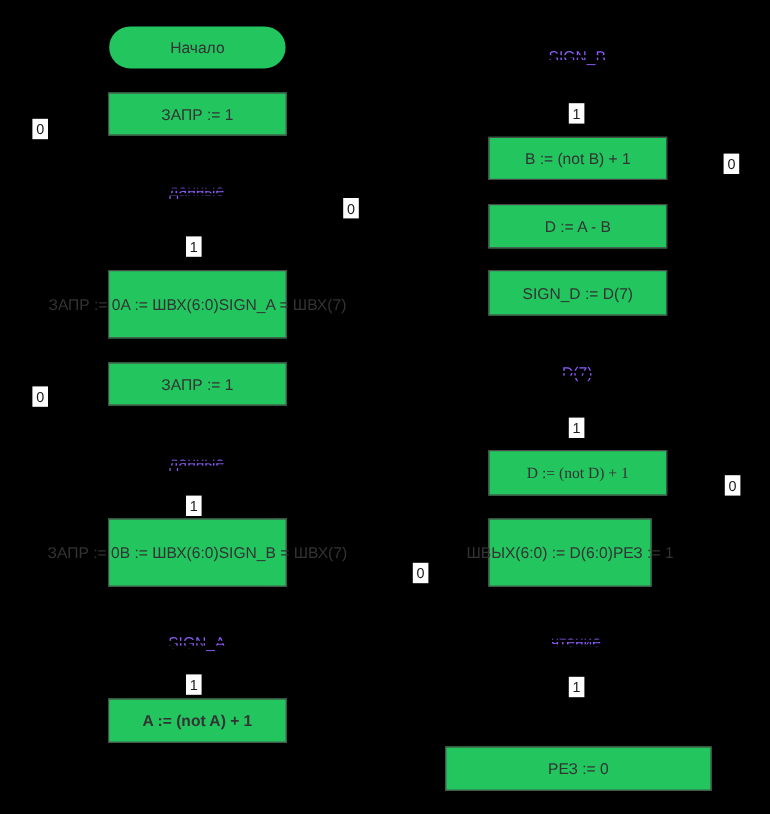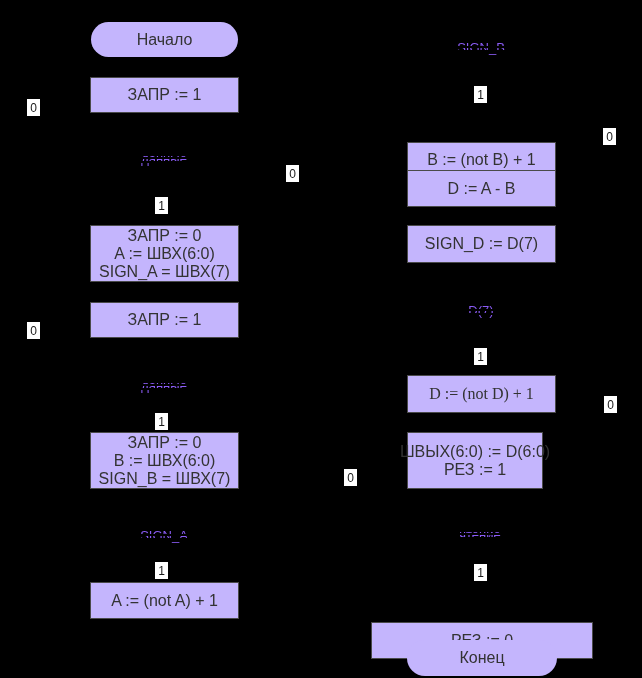--- a/index.html
+++ b/index.html
@@ -9,34 +9,34 @@
     background: #000000;
     font-family: "Liberation Sans", sans-serif;
     position: relative;
     overflow: hidden;
   }
   .stage { position: absolute; left: 0; top: 0; width: 642px; height: 678px; }
 
   .node {
     position: absolute;
     box-sizing: border-box;
-    background: #c4b5fd;
+    background: #22c55e;
     border: 1px solid #4a4a4a;
     color: #333333;
-    font-size: 16px;
+    font-size: 13px;
     display: flex;
     align-items: center;
     justify-content: center;
     text-align: center;
   }
   .terminal {
     border: none;
     border-radius: 18px;
   }
-  .multi { flex-direction: column; justify-content: center; }
+  .multi { flex-direction: row; justify-content: center; }
   .multi span { display: block; line-height: 18px; white-space: nowrap; }
 
   .tag {
     position: absolute;
     box-sizing: border-box;
     background: #ffffff;
     color: #1a1a1a;
     font-size: 12px;
     min-width: 13px;
     height: 17px;
@@ -97,31 +97,31 @@
   <div class="node multi" style="left:90px; top:432px; width:149px; height:57px;">
     <span>ЗАПР := 0</span>
     <span>B := ШВХ(6:0)</span>
     <span>SIGN_B = ШВХ(7)</span>
   </div>
 
   <div class="decision" style="left:164px; top:528px;">SIGN_A</div>
 
   <div class="tag" style="left:155px; top:562px;">1</div>
 
-  <div class="node" style="left:90px; top:582px; width:149px; height:37px;">A := (not A) + 1</div>
+  <div class="node" style="left:90px; top:582px; width:149px; height:37px;font-weight:bold;">A := (not A) + 1</div>
 
   <div class="tag" style="left:286px; top:165px;">0</div>
 
   <div class="tag" style="left:344px; top:469px;">0</div>
 
   <div class="decision" style="left:481px; top:40px;">SIGN_B</div>
 
   <div class="tag" style="left:474px; top:86px;">1</div>
 
-  <div class="node" style="left:407px; top:114px; width:149px; height:36px;margin-top:28px;">B := (not B) + 1</div>
+  <div class="node" style="left:407px; top:114px; width:149px; height:36px;">B := (not B) + 1</div>
 
   <div class="tag" style="left:603px; top:128px;">0</div>
 
   <div class="node" style="left:407px; top:170px; width:149px; height:37px;">D := A - B</div>
 
   <div class="node" style="left:407px; top:225px; width:149px; height:38px;">SIGN_D := D(7)</div>
 
   <div class="decision" style="left:481px; top:303px;">D(7)</div>
 
   <div class="tag" style="left:474px; top:348px;">1</div>
@@ -134,15 +134,14 @@
     <span>ШВЫХ(6:0) := D(6:0)</span>
     <span>РЕЗ := 1</span>
   </div>
 
   <div class="decision" style="left:480px; top:527px;">чтение</div>
 
   <div class="tag" style="left:474px; top:564px;">1</div>
 
   <div class="node" style="left:371px; top:582px; width:222px; height:37px;margin-top:40px;">РЕЗ := 0</div>
 
-  <div class="node terminal" style="left:407px; top:640px; width:150px; height:36px;">Конец</div>
 
 </div>
 
 </body></html>

